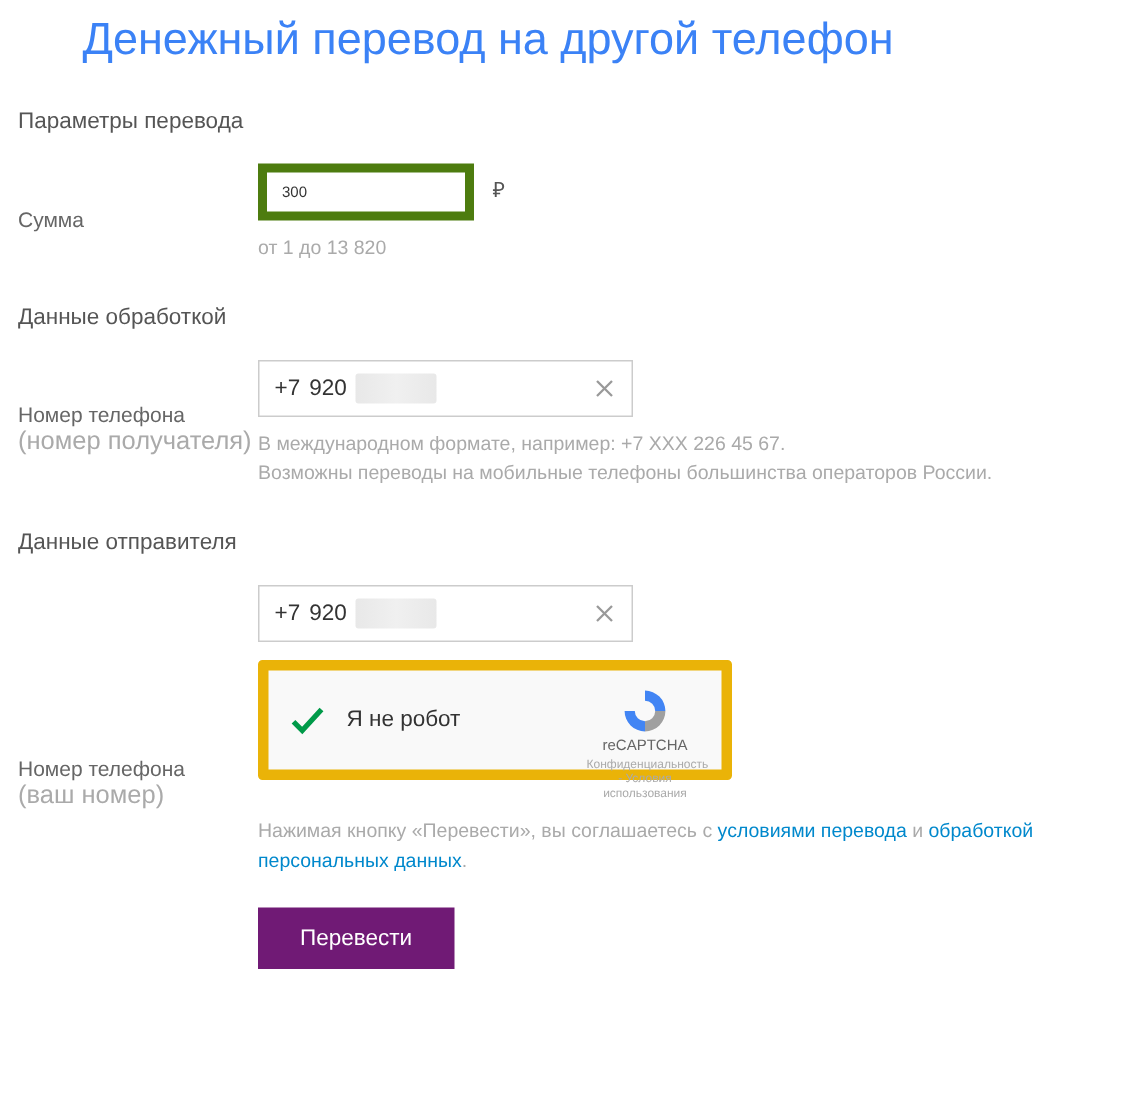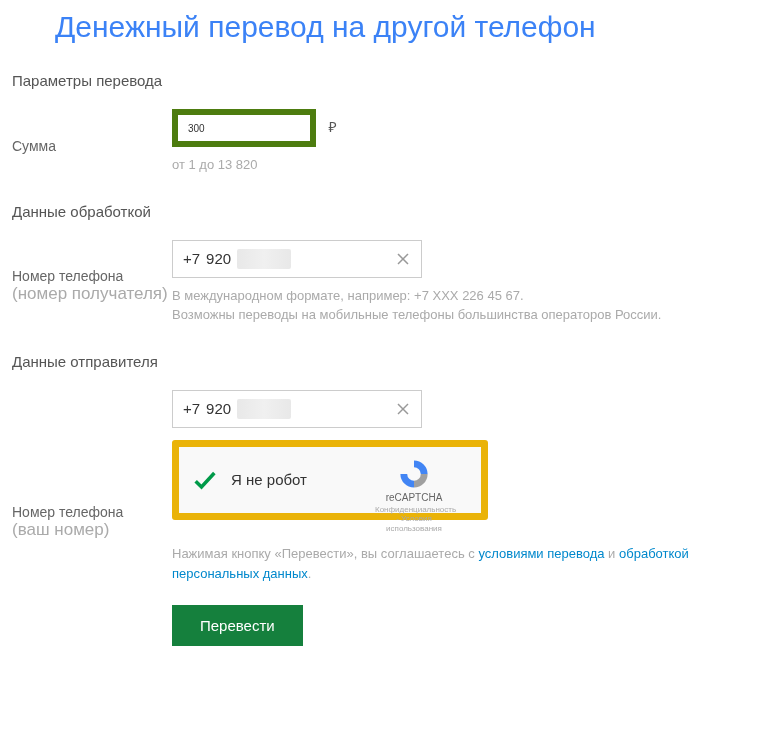--- a/index.html
+++ b/index.html
@@ -121,21 +121,21 @@
       margin-right: 12px;
       color: #009A49;
     }
     .captcha-check svg { width: 28px; height: 28px; stroke-width: 3; }
     .captcha-label {
       font-size: 15px;
       color: #333;
     }
     .captcha-logo {
       position: absolute;
-      right: 28px;
+      right: 12px;
       top: 10px;
       text-align: center;
       width: 78px;
     }
     .captcha-logo-icon {
       width: 34px;
       height: 34px;
       margin: 0 auto;
     }
     .captcha-brand {
@@ -154,21 +154,21 @@
       color: #aaa;
       margin-top: 24px;
       line-height: 1.6;
       max-width: 540px;
     }
     .consent a {
       color: #0088cc;
       text-decoration: none;
     }
     .submit-btn {
-      background: #15803d;
+      background: #701a75;
       color: #fff;
       border: none;
       padding: 12px 28px;
       font-size: 15px;
       cursor: pointer;
       margin-top: 20px;
     }
     .arrow-annotation {
       position: absolute;
       left: 0;

